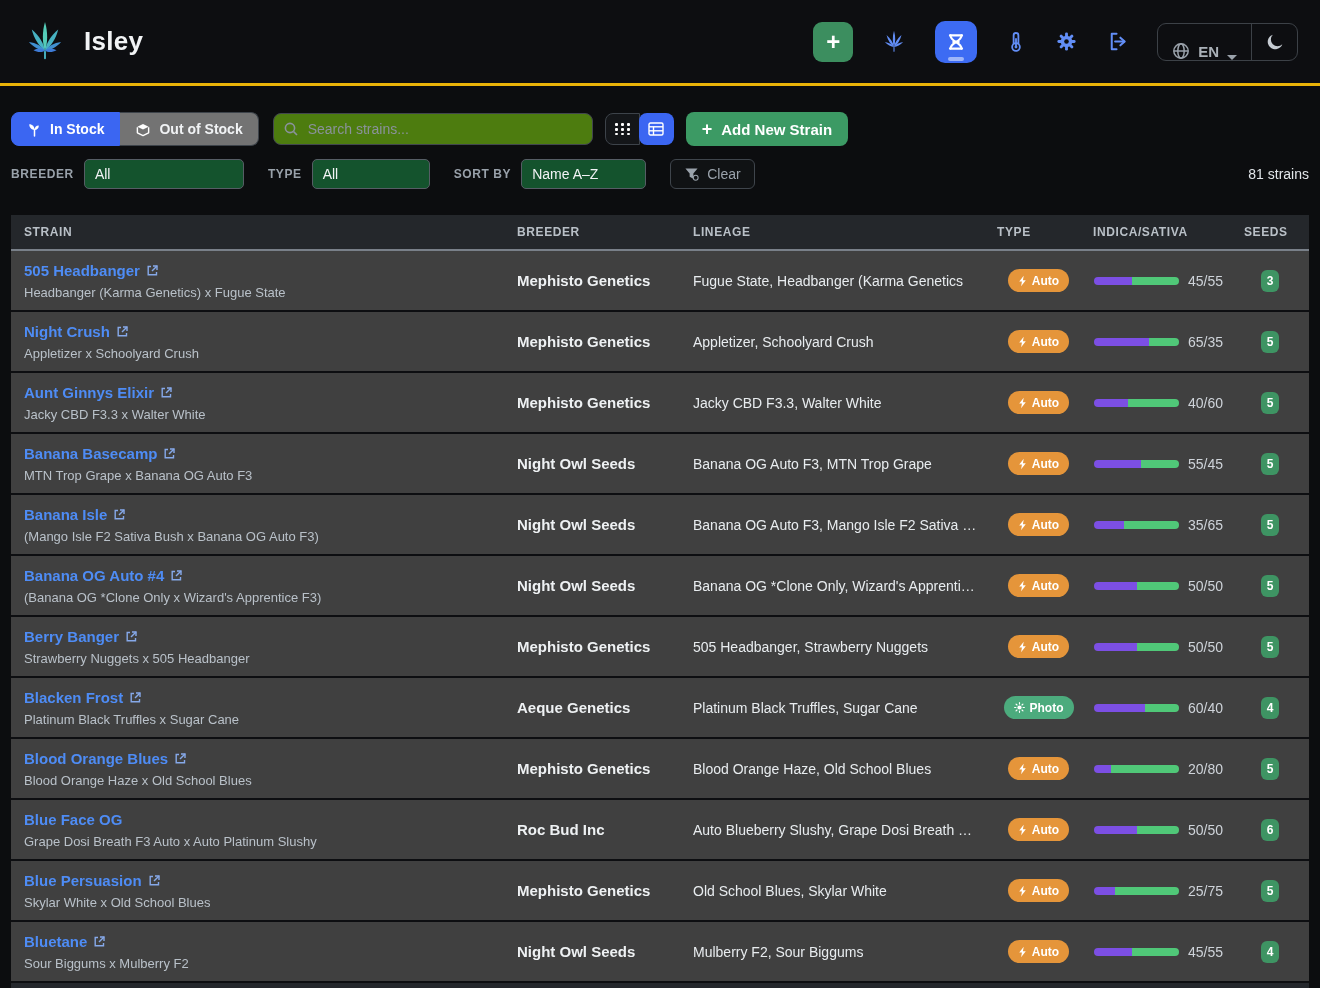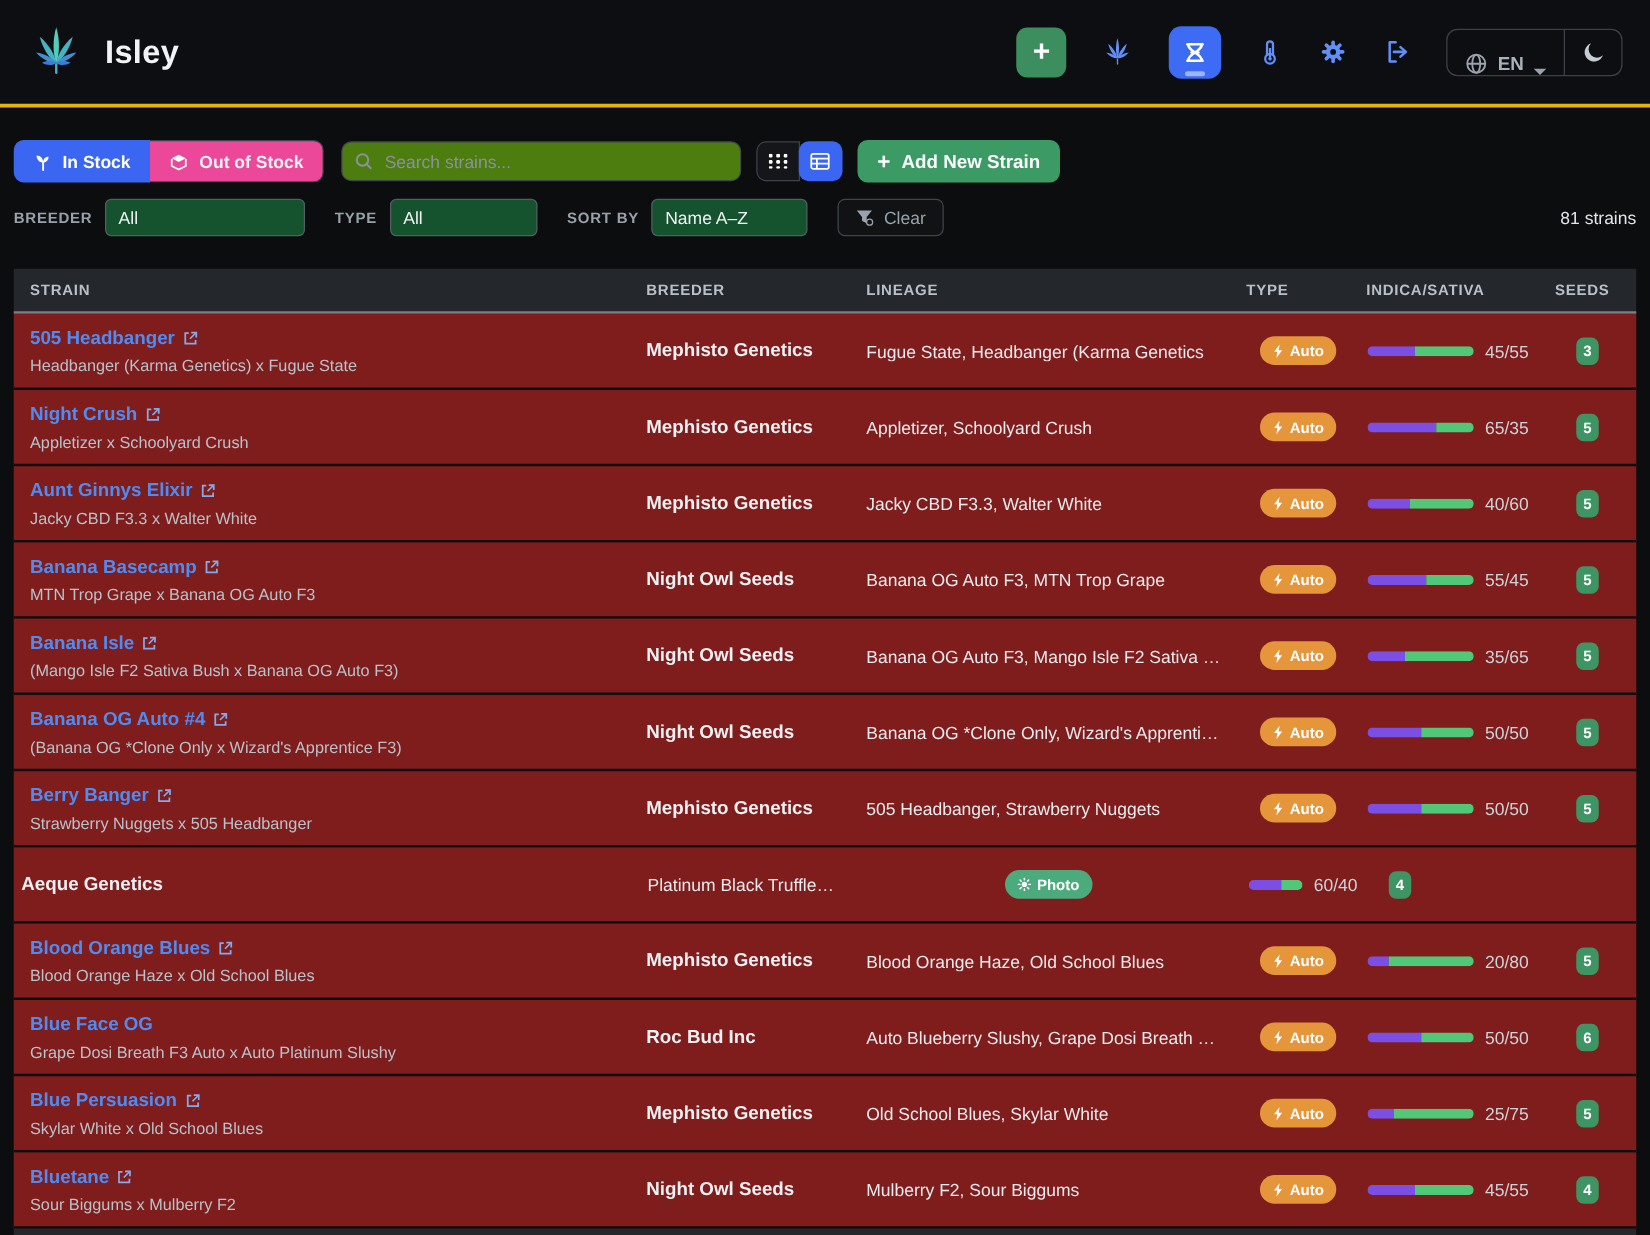--- a/index.html
+++ b/index.html
@@ -35,21 +35,21 @@
   .caret-down { width:0; height:0; border-left:5px solid transparent; border-right:5px solid transparent; border-top:5px solid #9aa2ab; }
   .moon-btn { display:flex; align-items:center; justify-content:center; width:46px; background:transparent; border:none;
     border-left:1px solid #3c4147; cursor:pointer;}
   
   .content { padding:0 11px; }
   .toolbar-row1 { margin-top:26px; display:flex; align-items:center; }
   .stock-toggle { display:flex; }
   .stock-btn { height:34px; display:flex; align-items:center; gap:8px; padding:0 15px; font-size:14px; font-weight:700;
     cursor:pointer; font-family:"Liberation Sans",sans-serif; }
   .stock-btn.active { background:#3b66f2; color:#fff; border:1px solid #3b66f2; border-radius:8px 0 0 8px; }
-  .stock-btn.inactive { background:#ec4899; color:#f1f3f5; border:1px solid #3d434a; border-left:none; border-radius:0 8px 8px 0; }
+  .stock-btn.inactive { background:#737373; color:#f1f3f5; border:1px solid #3d434a; border-left:none; border-radius:0 8px 8px 0; }
   .search-wrap { margin-left:14px; position:relative; }
   .search-input {
     width:320px; height:32px; background:#4d7c0f; border:1px solid #42474e; border-radius:8px;
     color:#e9ecef; font-size:14px; padding:0 10px 0 34px; font-family:"Liberation Sans",sans-serif; outline:none;
   }
   .search-input::placeholder { color:#8a929b; }
   .search-icon { position:absolute; left:10px; top:8px; }
   .view-toggle { margin-left:12px; display:flex; }
   .view-btn { width:35px; height:32px; display:flex; align-items:center; justify-content:center; cursor:pointer; border:none;}
   .view-btn.grid { background:#141619; border:1px solid #3d434a; border-radius:8px 0 0 8px; }
@@ -76,21 +76,21 @@
   .table { margin-top:26px; width:1298px; }
   .thead {
     display:grid; grid-template-columns:500px 175px 305px 95px 150px 1fr;
     height:36px; align-items:center; background:#24272b; border-bottom:2px solid #798089;
   }
   .th { font-size:12px; font-weight:700; letter-spacing:.6px; color:#b9c0c7; }
   .th.c1{ padding-left:13px; } .th.c2{ padding-left:6px; } .th.c3{ padding-left:7px; }
   .th.c4{ padding-left:6px; } .th.c5{ padding-left:7px; } .th.c6{ padding-left:8px; }
   .trow {
     display:grid; grid-template-columns:500px 175px 305px 95px 150px 1fr;
-    height:61px; background:#7f1d1d; border-bottom:2px solid #0d0e11; align-items:center;
+    height:61px; background:#404040; border-bottom:2px solid #0d0e11; align-items:center;
   }
   .c-strain { padding-left:13px; display:flex; flex-direction:column; justify-content:center; gap:6px; }
   .strain-link { display:inline-flex; align-items:center; gap:6px; color:#4e8cf5; font-size:15px; font-weight:700;
     text-decoration:none; cursor:pointer; width:fit-content;}
   .strain-sub { font-size:13px; color:#b9c1c9; }
   .c-breeder { padding-left:6px; font-size:15px; font-weight:600; color:#eef1f3; }
   .c-lineage { padding-left:7px; font-size:14px; color:#e8ecef; white-space:nowrap; overflow:hidden; text-overflow:ellipsis; padding-right:14px;}
   .c-type { display:flex; justify-content:center; }
   .type-badge { display:inline-flex; align-items:center; gap:5px; height:23px; padding:0 10px; border-radius:12px;
     font-size:12px; font-weight:700; color:#fff; }
@@ -532,20 +532,31 @@
         <span class="bar-sativa"></span>
       </span>
       <span class="ratio-text">50/50</span>
     </div>
     <div class="c-seeds">
       <span class="seeds-badge">5</span>
     </div>
   </div>
 
   <div class="trow">
+    <div class="c-strain">
+      <a class="strain-link">
+        <span>Blacken Frost</span>
+        <svg class="ext" width="13" height="13" viewBox="0 0 13 13" fill="none" stroke="#86a9ea" stroke-width="1.4">
+          <path d="M5,2.5 H2.2 V10.8 H10.5 V8"></path>
+          <path d="M7,2 H11 V6"></path>
+          <path d="M11,2 L6,7"></path>
+        </svg>
+      </a>
+      <div class="strain-sub">Platinum Black Truffles x Sugar Cane</div>
+    </div>
     <div class="c-breeder">Aeque Genetics</div>
     <div class="c-lineage">Platinum Black Truffles, Sugar Cane</div>
     <div class="c-type">
       <span class="type-badge photo">
 
         <svg class="sun" width="11" height="11" viewBox="0 0 14 14">
           <circle cx="7" cy="7" r="2.7" fill="#fff"></circle>
           <g stroke="#fff" stroke-width="1.5" stroke-linecap="round">
             <line x1="7" y1="0.8" x2="7" y2="2.4"></line>
                   <line x1="7" y1="11.6" x2="7" y2="13.2"></line>

